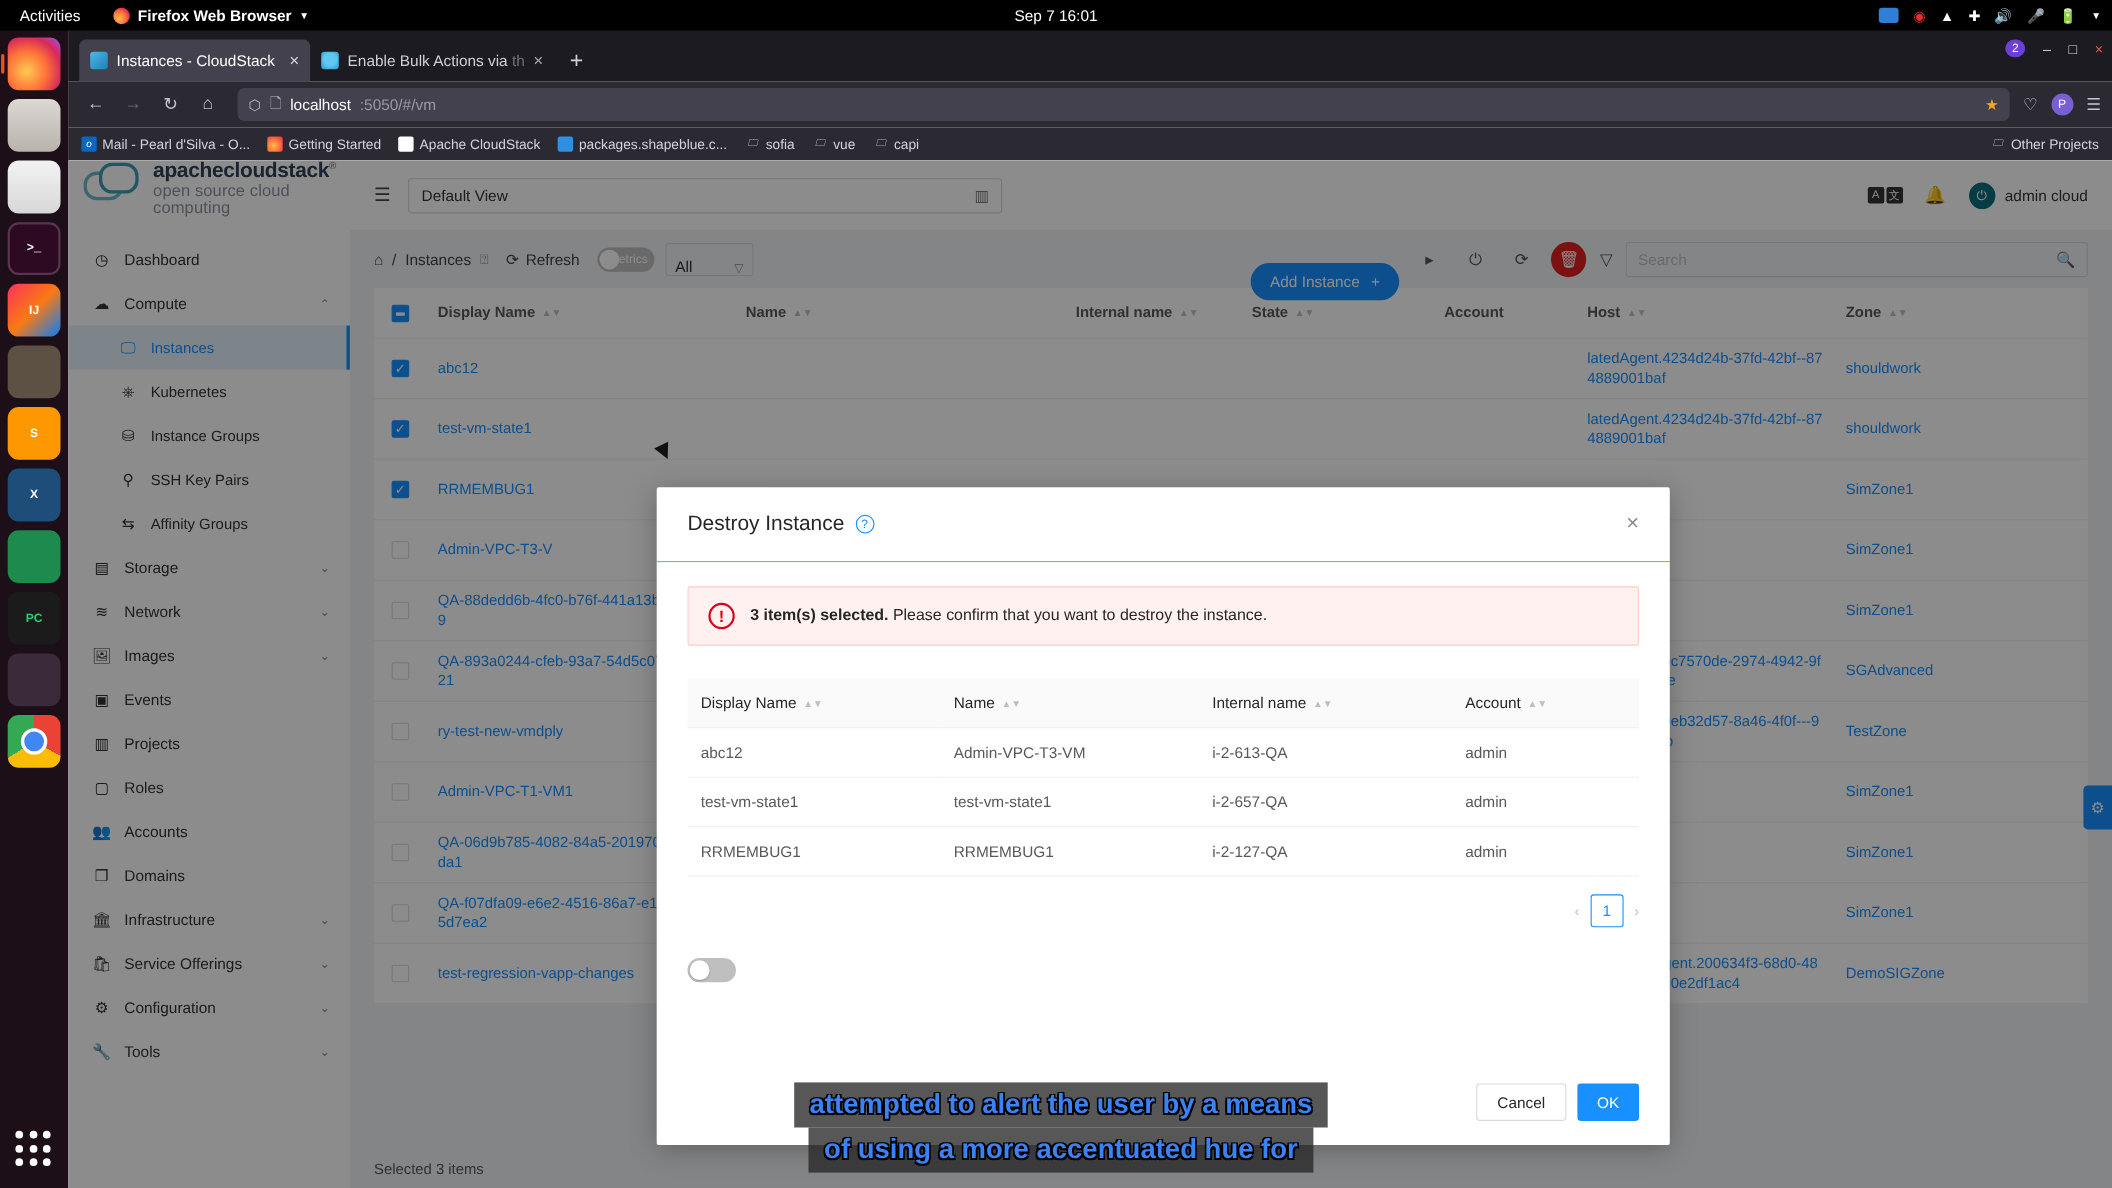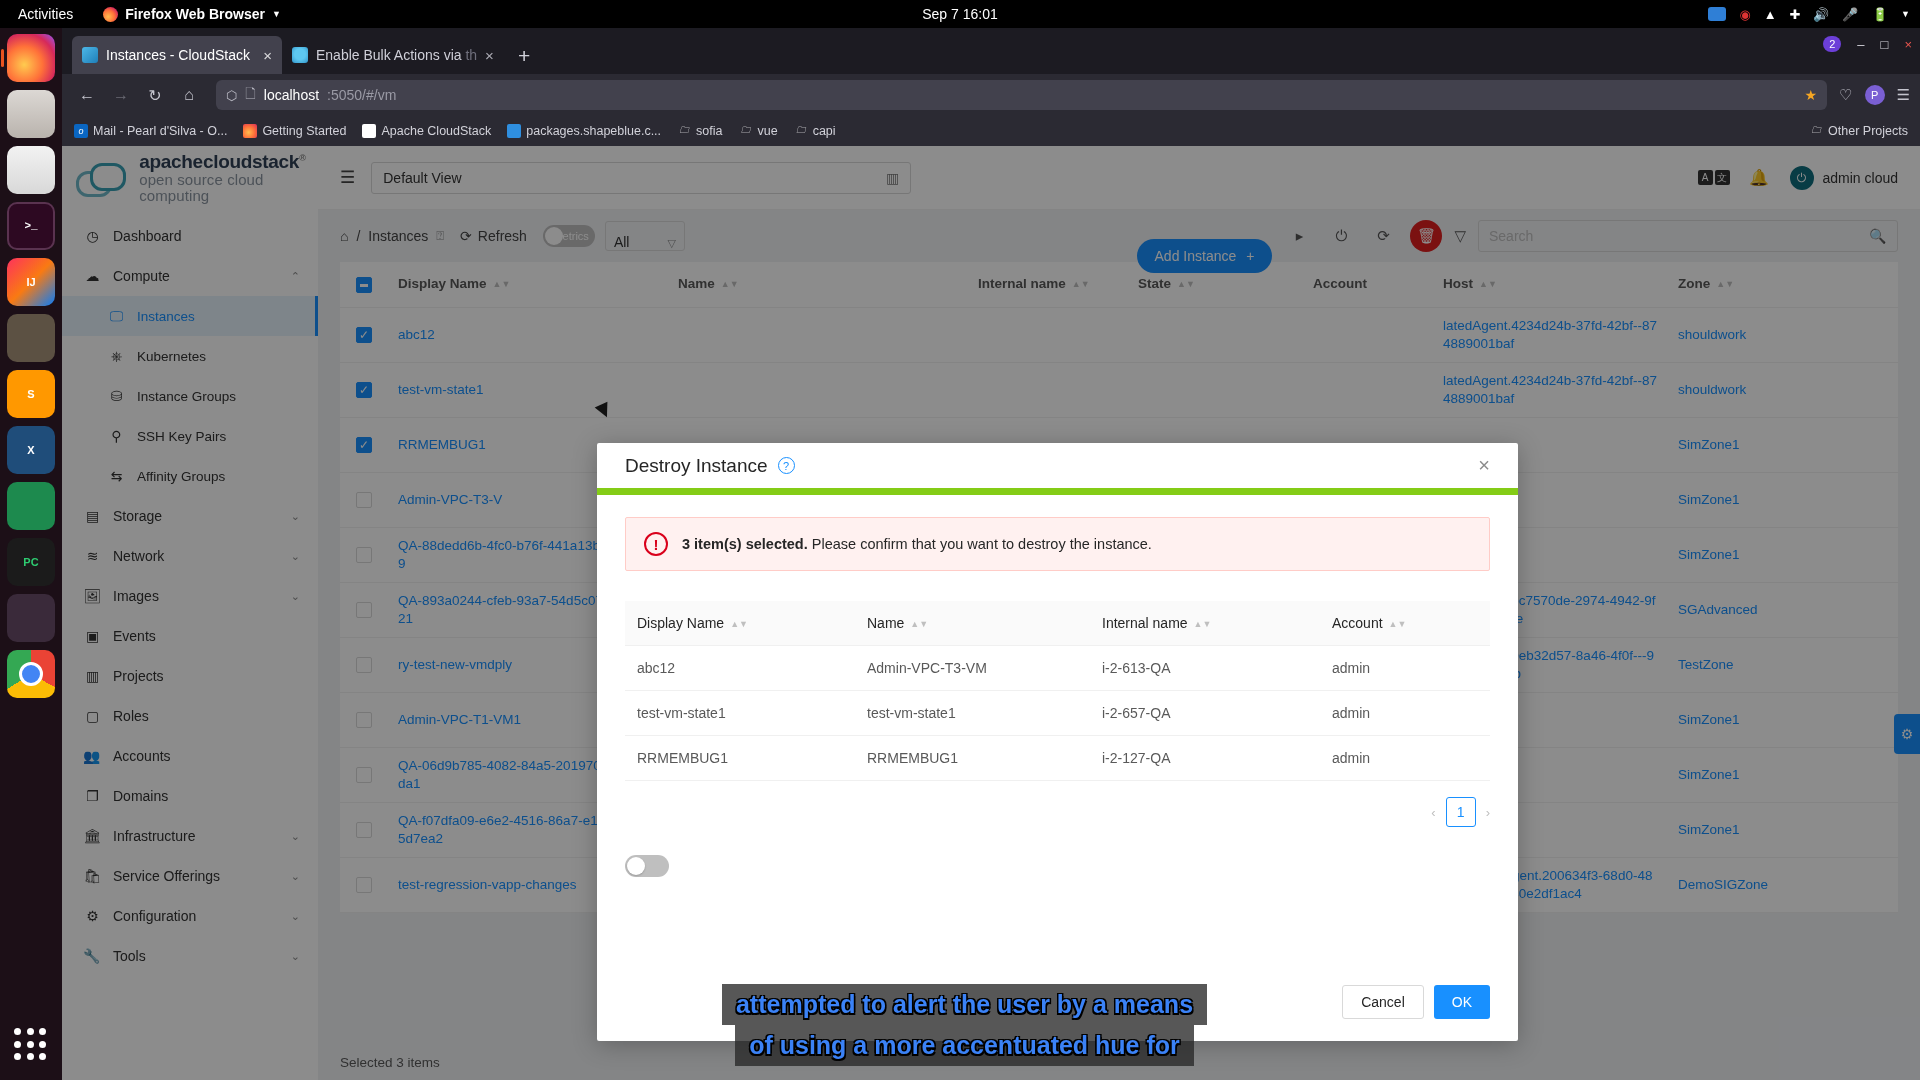--- a/index.html
+++ b/index.html
@@ -94,21 +94,21 @@
   .bi-mail{background:#0a66c2;}
   .bi-ff{background:radial-gradient(circle at 40% 60%,#ffbd4f,#ff7139 50%,#d6295a);border-radius:50%;}
   .bi-cs{background:#fff;color:#000;}
   .bi-sb{background:#2f8fe0;}
   .bi-folder{ color:#d2d2da; background:transparent; font-size:12px;}
   .bm-right { margin-left:auto; display:flex; align-items:center; gap:5px;}
 
   
   .page { position: absolute; left:0; top: 118px; width: 1858px; height: 934px; background: #f0f2f5; overflow:hidden;}
   .cs-sider { position:absolute; left:0; top:0; width: 256px; height: 934px; background: #fff; }
-  .cs-logo { height: 64px; display:flex; align-items:center; padding-left: 14px; gap: 20px; }
+  .cs-logo { height: 64px; display:flex; padding-left: 14px; gap: 20px; }
   .cs-logo .cloud {
     width: 48px; height: 34px; position: relative;
   }
   .cs-logo .cloud:before{content:"";position:absolute;left:0;top:10px;width:30px;height:20px;border-radius:12px;
       border:3px solid #6fb8c8;background:#fff;}
   .cs-logo .cloud:after{content:"";position:absolute;left:14px;top:2px;width:30px;height:22px;border-radius:12px;
       border:3px solid #3aa0b4;background:#fff;}
   .cs-brand { line-height: 1.05; }
   .cs-brand .b1 { font-size: 19px; font-weight: bold; color: #304156; letter-spacing:-.3px;}
   .cs-brand .b1 sup { font-size: 9px; color:#888; }
@@ -184,21 +184,21 @@
 
   
   .overlay { position:absolute; left:0; top:0; width:1858px; height:934px; background:rgba(0,0,0,0.45); z-index:20;}
 
   
   .modal {
     position:absolute; z-index: 25; left: 535px; top: 297px; width: 921px; height: 598px;
     background:#fff; border-radius: 2px; box-shadow: 0 4px 24px rgba(0,0,0,.25);
     display:flex; flex-direction:column;
   }
-  .modal-head { height: 52px; display:flex; align-items:center; padding: 0 28px; border-bottom:7px solid #84cc16; }
+  .modal-head { height: 68px; display:flex; align-items:center; padding: 0 28px; border-bottom:1px solid #84cc16; }
   .modal-title { font-size: 19px; color:#262626; display:flex; align-items:center; gap:10px; }
   .qmark { width:17px;height:17px;border-radius:50%;border:1px solid #1890ff;color:#1890ff;font-size:11px;
            display:flex;align-items:center;justify-content:center; }
   .modal-x { margin-left:auto; font-size:20px; color:#8c8c8c; }
   .modal-body { flex:1; padding: 22px 28px 0 28px; overflow:hidden; }
 
   .alert {
     background:#fff1f0; border:1px solid #ffccc7; border-radius:2px; padding: 14px 18px;
     display:flex; align-items:center; gap:14px; font-size:14.5px; color:#262626;
   }

